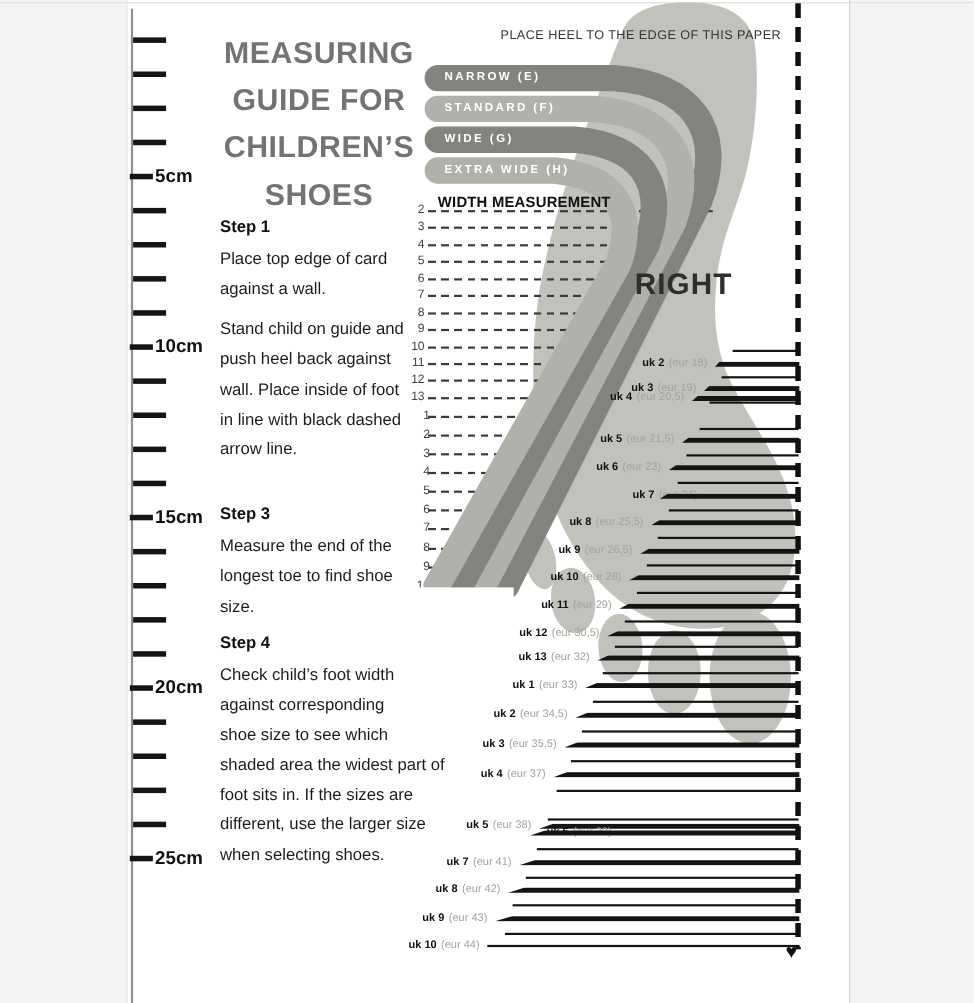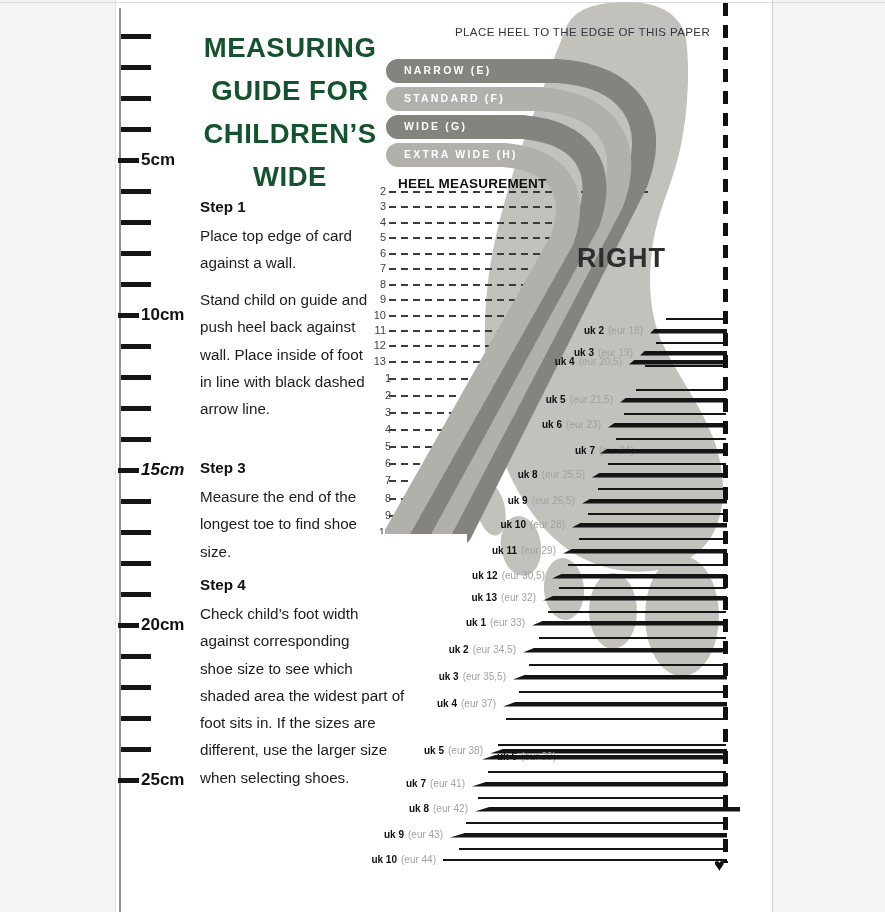--- a/index.html
+++ b/index.html
@@ -13,21 +13,21 @@
   #paper{position:absolute;left:115px;top:0;width:656px;height:912px;background:#ffffff;border-left:1px solid #e2e2e0;border-right:1px solid #cfcfcd;}
   #topline{position:absolute;left:0;top:2px;width:885px;height:1px;background:#dcdcda;}
 
   
   #ruler-line{position:absolute;left:119px;top:8px;width:1.5px;height:904px;background:#8f8f8d;}
   .tick{position:absolute;left:121px;width:30px;height:4.5px;background:#151515;}
   .tick.labeled{left:118px;width:21px;}
   .tick-label{position:absolute;left:141px;font-weight:bold;font-size:17px;color:#111;white-space:nowrap;}
 
   
-  #title{position:absolute;left:170px;top:26px;width:240px;text-align:center;font-weight:bold;font-size:27.5px;line-height:43px;color:#14532d;letter-spacing:.5px;white-space:nowrap;}
+  #title{position:absolute;left:170px;top:26px;width:240px;text-align:center;font-weight:bold;font-size:27.5px;line-height:43px;color:#737373;letter-spacing:.5px;white-space:nowrap;}
   .step{position:absolute;left:200px;width:218px;font-size:15.2px;color:#1c1c1c;}
   .step h3{margin:0 0 7px 0;font-size:15.2px;font-weight:bold;color:#111;}
   .step p{margin:0;line-height:27.3px;white-space:pre-line;}
 
   
   #top-note{position:absolute;left:455px;top:26px;font-size:11.5px;color:#34343c;letter-spacing:.4px;white-space:nowrap;z-index:7;}
   #width-heading{position:absolute;left:398px;top:176px;font-size:13.5px;font-weight:bold;color:#101010;letter-spacing:.2px;white-space:nowrap;z-index:7;}
   #right-label{position:absolute;left:577px;top:243px;font-size:27px;font-weight:bold;color:#2e2e2e;letter-spacing:1px;z-index:7;}
 
   
@@ -132,21 +132,21 @@
     </svg>
   <div id="band-cut"></div>
   <div id="band-labels">
       <div class="band-label" style="left: 404px; top: 64px;">NARROW (E)</div>
       <div class="band-label" style="left: 404px; top: 92px;">STANDARD (F)</div>
       <div class="band-label" style="left: 404px; top: 120px;">WIDE (G)</div>
       <div class="band-label" style="left: 404px; top: 148px;">EXTRA WIDE (H)</div>
     </div>
 
   <div id="top-note">PLACE HEEL TO THE EDGE OF THIS PAPER</div>
-  <div id="width-heading">HEEL MEASUREMENT</div>
+  <div id="width-heading">WIDTH MEASUREMENT</div>
   <div id="right-label">RIGHT</div>
 
   <div id="ruler-line"></div>
   <div id="ruler">
       <div class="tick" style="top: 34px;"></div>
       <div class="tick" style="top: 65px;"></div>
       <div class="tick" style="top: 96px;"></div>
       <div class="tick" style="top: 127px;"></div>
       <div class="tick labeled" style="top: 158px;"></div>
       <div class="tick-label" style="top: 150px;">5cm</div>
@@ -154,36 +154,36 @@
       <div class="tick" style="top: 220px;"></div>
       <div class="tick" style="top: 251px;"></div>
       <div class="tick" style="top: 282px;"></div>
       <div class="tick labeled" style="top: 313px;"></div>
       <div class="tick-label" style="top: 305px;">10cm</div>
       <div class="tick" style="top: 344px;"></div>
       <div class="tick" style="top: 375px;"></div>
       <div class="tick" style="top: 406px;"></div>
       <div class="tick" style="top: 437px;"></div>
       <div class="tick labeled" style="top: 468px;"></div>
-      <div class="tick-label" style="top: 460px; font-style: italic;">15cm</div>
+      <div class="tick-label" style="top: 460px;">15cm</div>
       <div class="tick" style="top: 499px;"></div>
       <div class="tick" style="top: 530px;"></div>
       <div class="tick" style="top: 561px;"></div>
       <div class="tick" style="top: 592px;"></div>
       <div class="tick labeled" style="top: 623px;"></div>
       <div class="tick-label" style="top: 615px;">20cm</div>
       <div class="tick" style="top: 654px;"></div>
       <div class="tick" style="top: 685px;"></div>
       <div class="tick" style="top: 716px;"></div>
       <div class="tick" style="top: 747px;"></div>
       <div class="tick labeled" style="top: 778px;"></div>
       <div class="tick-label" style="top: 770px;">25cm</div>
     </div>
 
-  <div id="title"><span>MEASURING</span><br><span>GUIDE FOR</span><br><span>CHILDREN’S</span><br><span>WIDE</span></div>
+  <div id="title"><span>MEASURING</span><br><span>GUIDE FOR</span><br><span>CHILDREN’S</span><br><span>SHOES</span></div>
   <div id="steps">
       <div class="step" style="top: 198px;">
         <h3>Step 1</h3>
         <p>Place top edge of card
 against a wall.</p>
       </div>
       <div class="step" style="top: 286px;">
         <p>Stand child on guide and
 push heel back against
 wall. Place inside of foot
@@ -278,21 +278,21 @@
         <div class="size-line thick" style="left: 490px; width: 237px; top: 5.5px; height: 5px;"></div>
       </div>
       <div class="size-row" style="top: 749px; left: 0px; width: 808px;">
         <div class="size-label" style="right: 252px;"><b>uk 6</b><span class="eur">(eur 39)</span></div>
         <div class="size-line thick" style="left: 482px; width: 245px; top: 5.5px; height: 5px;"></div>
       </div>
       <div class="size-row" style="top: 776px; left: 0px; width: 727px;">
         <div class="size-label" style="right: 262px;"><b>uk 7</b><span class="eur">(eur 41)</span></div>
         <div class="size-line thick" style="left: 472px; width: 255px; top: 5.5px; height: 5px;"></div>
       </div>
-      <div class="size-row" style="top: 801px; left: 13px; width: 727px;">
+      <div class="size-row" style="top: 801px; left: 0px; width: 727px;">
         <div class="size-label" style="right: 272px;"><b>uk 8</b><span class="eur">(eur 42)</span></div>
         <div class="size-line thick" style="left: 462px; width: 265px; top: 5.5px; height: 5px;"></div>
       </div>
       <div class="size-row" style="top: 827px; left: 0px; width: 727px;">
         <div class="size-label" style="right: 284px;"><b>uk 9</b><span class="eur">(eur 43)</span></div>
         <div class="size-line thick" style="left: 450px; width: 277px; top: 5.5px; height: 5px;"></div>
       </div>
       <div class="size-row" style="top: 852px; left: 0px; width: 727px;">
         <div class="size-label" style="right: 291px;"><b>uk 10</b><span class="eur">(eur 44)</span></div>
         <div class="size-line" style="left: 443px; width: 284px; top: 6.75px; height: 2.5px;"></div>

